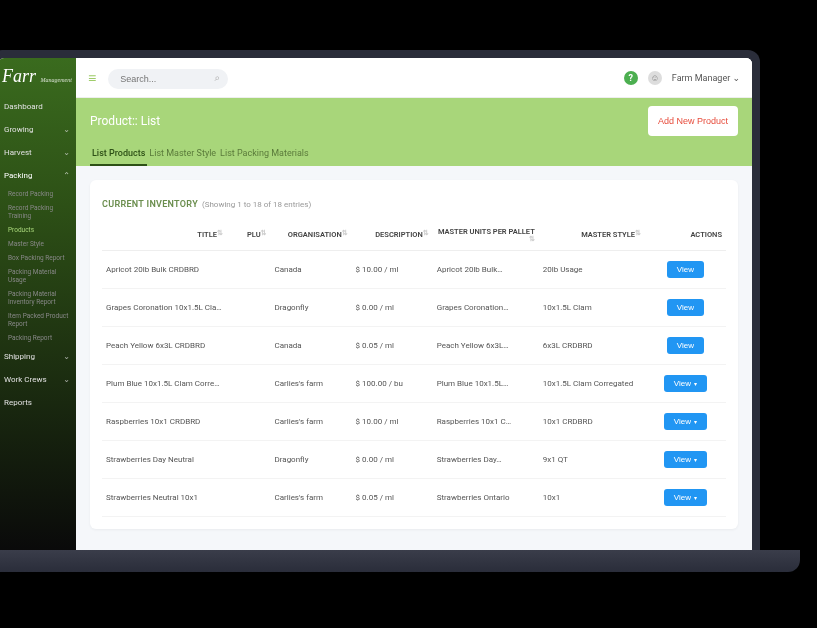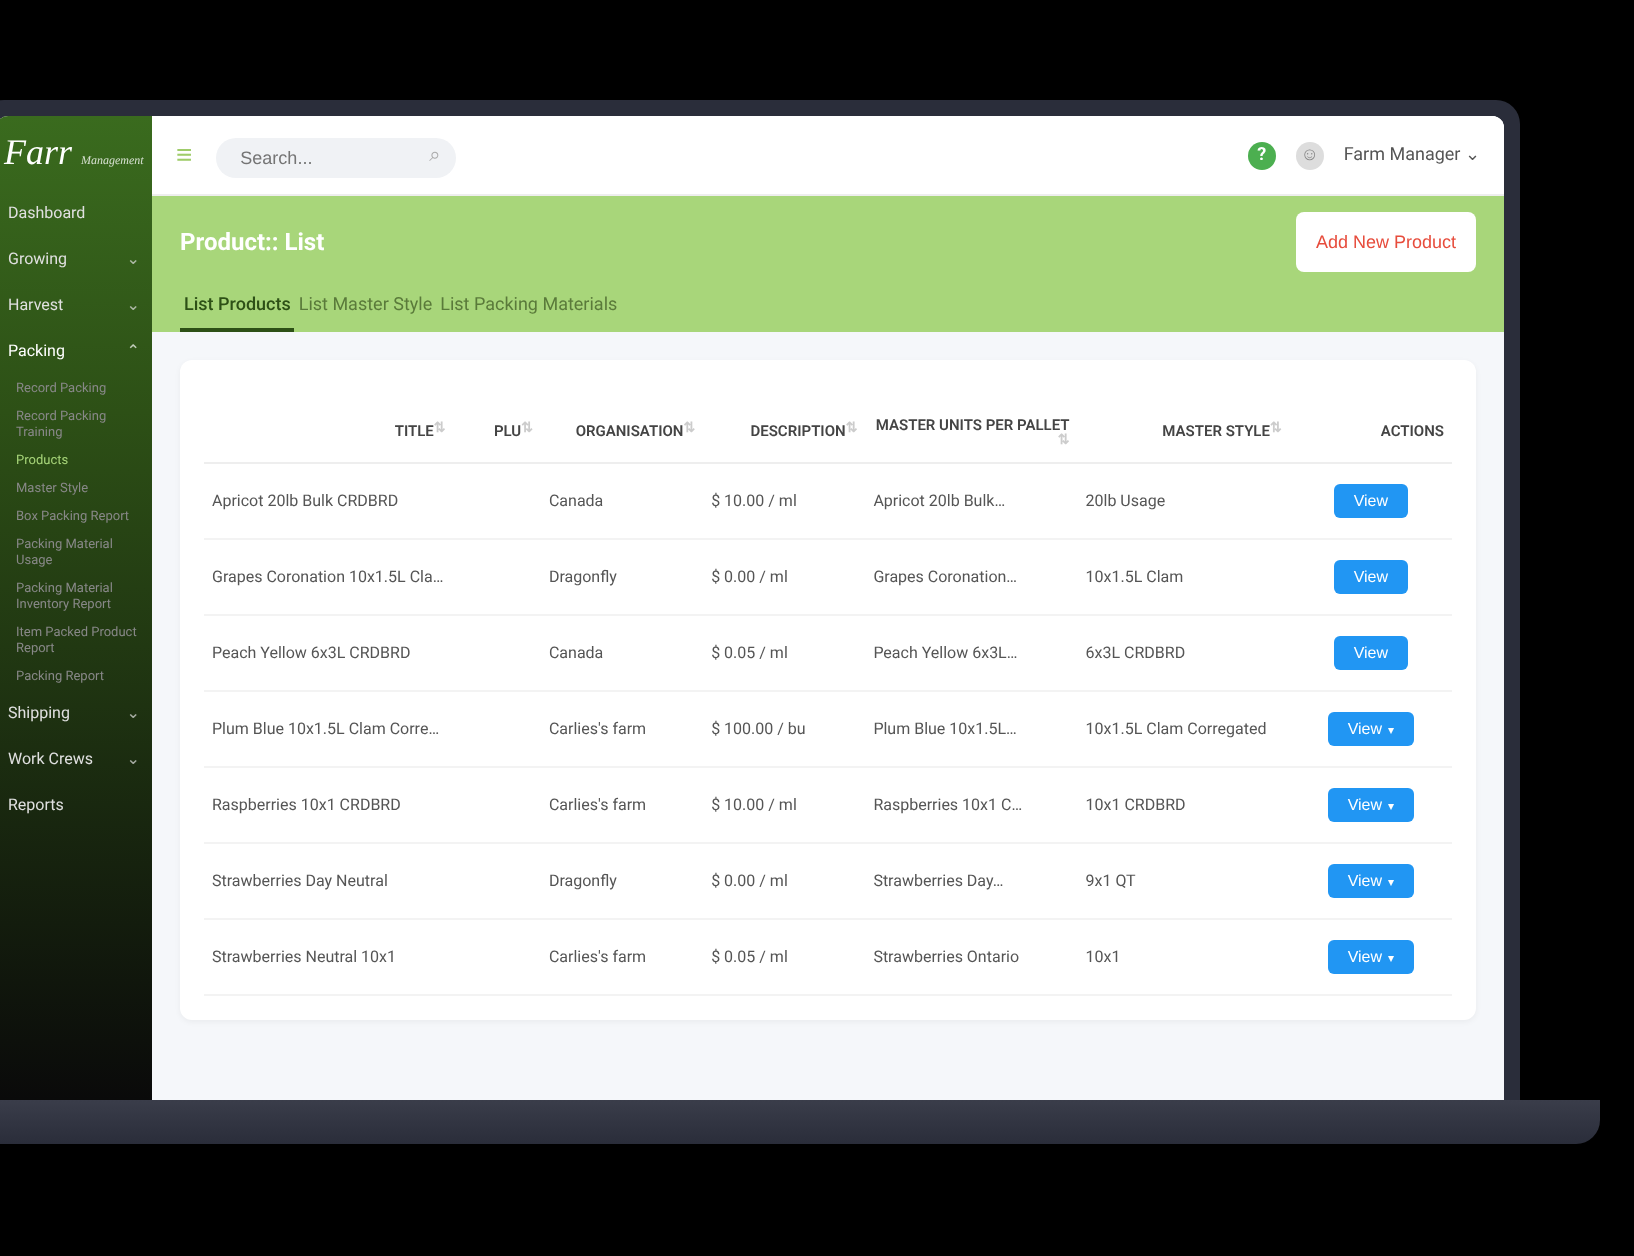--- a/index.html
+++ b/index.html
@@ -23,21 +23,21 @@
 .search-wrap { position: relative; }
 .search { background: #f0f2f5; border: none; border-radius: 14px; padding: 5px 28px 5px 12px; font-size: 9px; width: 120px; color: #666; }
 .search-icon { position: absolute; right: 8px; top: 50%; transform: translateY(-50%); color: #aaa; font-size: 10px; }
 .topbar-right { margin-left: auto; display: flex; align-items: center; gap: 10px; }
 .help-icon { width: 14px; height: 14px; border-radius: 50%; background: #4caf50; color: #fff; display: flex; align-items: center; justify-content: center; font-size: 9px; font-weight: bold; }
 .avatar { width: 14px; height: 14px; border-radius: 50%; background: #ddd; display: flex; align-items: center; justify-content: center; font-size: 9px; color: #888; }
 .user-name { font-size: 9px; color: #555; }
 
 .page-header { background: #a8d67a; padding: 8px 14px 0 14px; }
 .page-title-row { display: flex; align-items: center; justify-content: space-between; margin-bottom: 6px; }
-.page-title { color: #fff; font-size: 12px; font-weight: 700; }
+.page-title { color: #fff; font-size: 12px; font-weight: 400; }
 .add-btn { background: #fff; color: #e74c3c; border: none; border-radius: 4px; padding: 10px 10px; font-size: 9px; cursor: pointer; font-weight: 500; }
 .tabs { display: flex; }
 .tab { font-size: 9px; color: #5a7a3a; padding: 6px 2px; cursor: pointer; border-bottom: 2px solid transparent; }
 .tab.active { color: #2d5016; border-bottom-color: #2d5016; font-weight: 500; }
 
 .content { padding: 14px; flex: 1; overflow: auto; }
 .card { background: #fff; border-radius: 6px; padding: 12px; box-shadow: 0 1px 3px rgba(0,0,0,0.05); }
 .inv-title { font-size: 9px; color: #6b8e4e; font-weight: 600; letter-spacing: 0.3px; }
 .inv-sub { font-size: 8px; color: #999; font-weight: 400; }
 
@@ -132,20 +132,24 @@
         </div>
         <div class="tabs" id="tabs-container">
             <div class="tab active">List Products</div>
             <div class="tab">List  Master Style</div>
             <div class="tab">List Packing Materials</div>
           </div>
       </div>
 
       <div class="content">
         <div class="card">
+          <div>
+            <span class="inv-title">CURRENT INVENTORY</span>
+            <span class="inv-sub">(Showing 1 to 18 of 18 entries)</span>
+          </div>
           <table>
             <colgroup>
               <col class="c-title">
                 <col class="c-plu">
                 <col class="c-org">
                 <col class="c-desc">
                 <col class="c-mu">
                 <col class="c-ms">
                 <col class="c-act">
             </colgroup>

